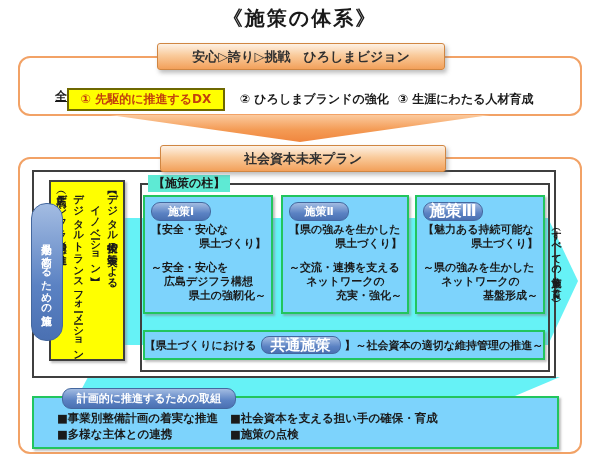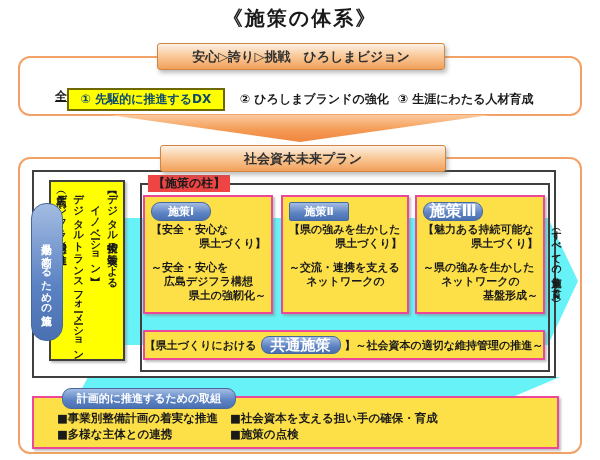--- a/index.html
+++ b/index.html
@@ -8,21 +8,21 @@
   .abs{position:absolute;}
   
   .banner{background:linear-gradient(180deg,#FDF1E5 0%,#F9CB9C 45%,#F2A05A 100%);
           border:1px solid #D08642;border-radius:3px;
           box-shadow:2px 3px 4px rgba(110,110,110,.45);
           display:flex;align-items:center;justify-content:center;
           font-size:13px;font-weight:bold;color:#303030;}
   
   .round-container{border:2px solid #F2A266;border-radius:12px;background:#fff;}
   
-  .creambox{border:2px solid #ec4899;background:#fde047;
+  .creambox{border:2px solid #22c55e;background:#7dd3fc;
             box-shadow:2px 2px 2px rgba(130,130,130,.5);}
   
   .pill{background:linear-gradient(180deg,#A3BCE2 0%,#5B82C3 60%,#4A70B2 100%);
         color:#fff;font-weight:bold;border:1px solid #44689F;
         display:flex;align-items:center;justify-content:center;}
   .vtext{writing-mode:vertical-rl;white-space:pre-line;}
   .pline{position:absolute;left:6px;right:5px;font-size:11px;font-weight:bold;line-height:13px;}
   .t1{top:26px;text-align:left;}
   .t2{top:40px;text-align:right;}
   .s1{top:64px;text-align:left;}
@@ -33,21 +33,21 @@
 </head>
 <body>
 
 <div class="page">
 
   <div class="abs" style="left:0;top:5px;width:600px;text-align:center;font-size:20px;font-weight:bold;letter-spacing:2px;">《施策の体系》</div>
 
   <div class="abs round-container" style="left:18px;top:56px;width:560px;height:56px;"></div>
   <div class="abs" style="left:55px;top:88px;font-size:12px;font-weight:bold;text-decoration:underline;">全ての施策を貫く3つの視点</div>
   <div class="abs" style="left:67px;top:88px;width:154px;height:19px;background:#FFFF00;border:2px solid #6E6800;
-              display:flex;align-items:center;justify-content:center;font-size:12px;font-weight:bold;color:#0c4a6e;">① 先駆的に推進するDX</div>
+              display:flex;align-items:center;justify-content:center;font-size:12px;font-weight:bold;color:#c2410c;">① 先駆的に推進するDX</div>
   <div class="abs" style="left:240px;top:91px;font-size:12px;font-weight:bold;">② ひろしまブランドの強化</div>
   <div class="abs" style="left:398px;top:91px;font-size:12px;font-weight:bold;">③ 生涯にわたる人材育成</div>
 
   <div class="abs banner" style="left:157px;top:43px;width:286px;height:25px;">安心▷誇り▷挑戦　ひろしまビジョン</div>
 
   <div class="abs" style="left:110px;top:115px;width:380px;height:27px;
               background:linear-gradient(180deg,#FBCA9E 0%,#F49B55 55%,#F0863E 100%);
               clip-path:polygon(0 0,100% 0,50% 100%);"></div>
 
   <div class="abs round-container" style="left:18px;top:157px;width:560px;height:293px;"></div>
@@ -67,37 +67,38 @@
 　イノベーション】
 デジタルトランスフォーメーション
 （広島デジフラ構想）の推進</div>
   </div>
 
   <div class="abs pill" style="left:31px;top:203px;width:30px;height:136px;border-radius:15px;">
     <span class="vtext" style="font-size:10.5px;">効果を高めるための施策</span>
   </div>
 
   <div class="abs" style="left:140px;top:183px;width:406px;height:185px;border:2px solid #3F3F3F;"></div>
-  <div class="abs" style="left:148px;top:175px;background:#ef4444;padding:0 5px;font-size:12px;font-weight:bold;">【施策の柱】</div>
+  <div class="abs" style="left:148px;top:175px;background:#5eead4;padding:0 5px;font-size:12px;font-weight:bold;">【施策の柱】</div>
 
   <div class="abs creambox" style="left:143px;top:195px;width:126px;height:115px;">
     <div class="pill" style="position:absolute;left:6px;top:5px;width:58px;height:17px;border-radius:9px;font-size:11px;">施策Ⅰ</div>
     <div class="pline t1">【安全・安心な</div>
     <div class="pline t2">県土づくり】</div>
     <div class="pline s1">～安全・安心を</div>
     <div class="pline s2">広島デジフラ構想</div>
     <div class="pline s3">県土の強靭化～</div>
   </div>
 
   <div class="abs creambox" style="left:281px;top:195px;width:124px;height:115px;">
-    <div class="pill" style="position:absolute;left:6px;top:5px;width:58px;height:17px;border-radius:2px;font-size:11px;">施策Ⅱ</div>
+    <div class="pill" style="position:absolute;left:6px;top:5px;width:58px;height:17px;border-radius:9px;font-size:11px;">施策Ⅱ</div>
     <div class="pline t1">【県の強みを生かした</div>
     <div class="pline t2">県土づくり】</div>
     <div class="pline s1">～交流・連携を支える</div>
     <div class="pline s2">ネットワークの</div>
+    <div class="pline s3">充実・強化～</div>
   </div>
 
   <div class="abs creambox" style="left:415px;top:195px;width:126px;height:115px;">
     <div class="pill" style="position:absolute;left:6px;top:5px;width:58px;height:17px;border-radius:9px;font-size:16px;">施策Ⅲ</div>
     <div class="pline t1">【魅力ある持続可能な</div>
     <div class="pline t2">県土づくり】</div>
     <div class="pline s1">～県の強みを生かした</div>
     <div class="pline s2">ネットワークの</div>
     <div class="pline s3">基盤形成～</div>
   </div>

